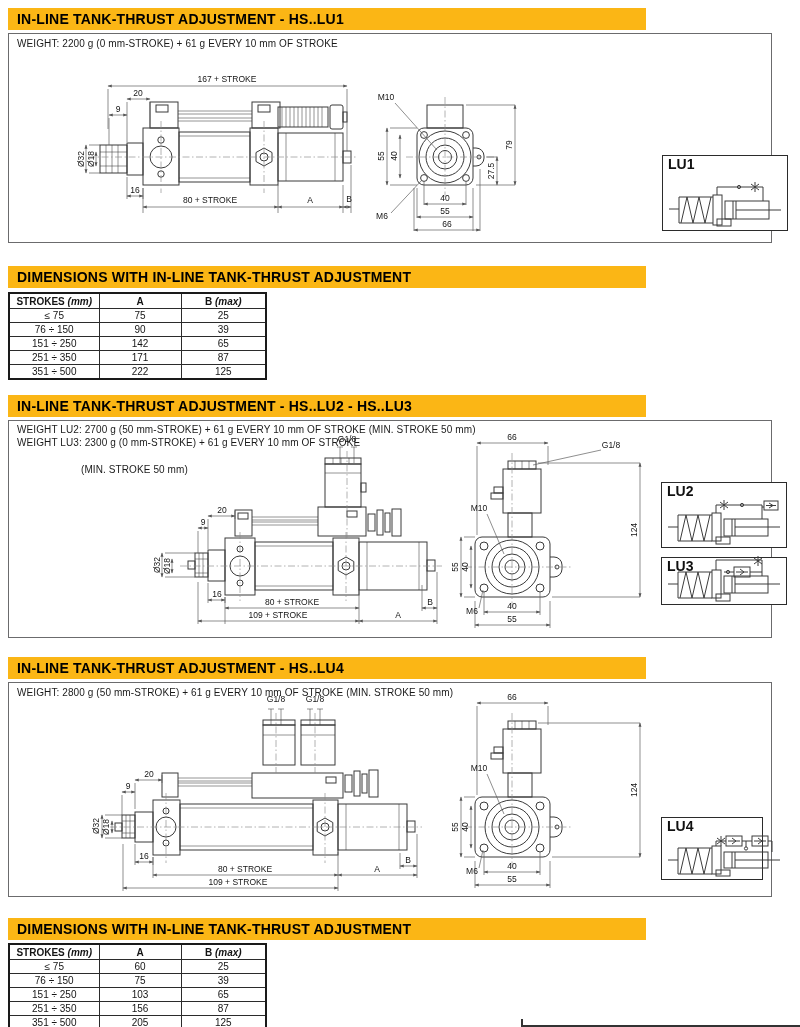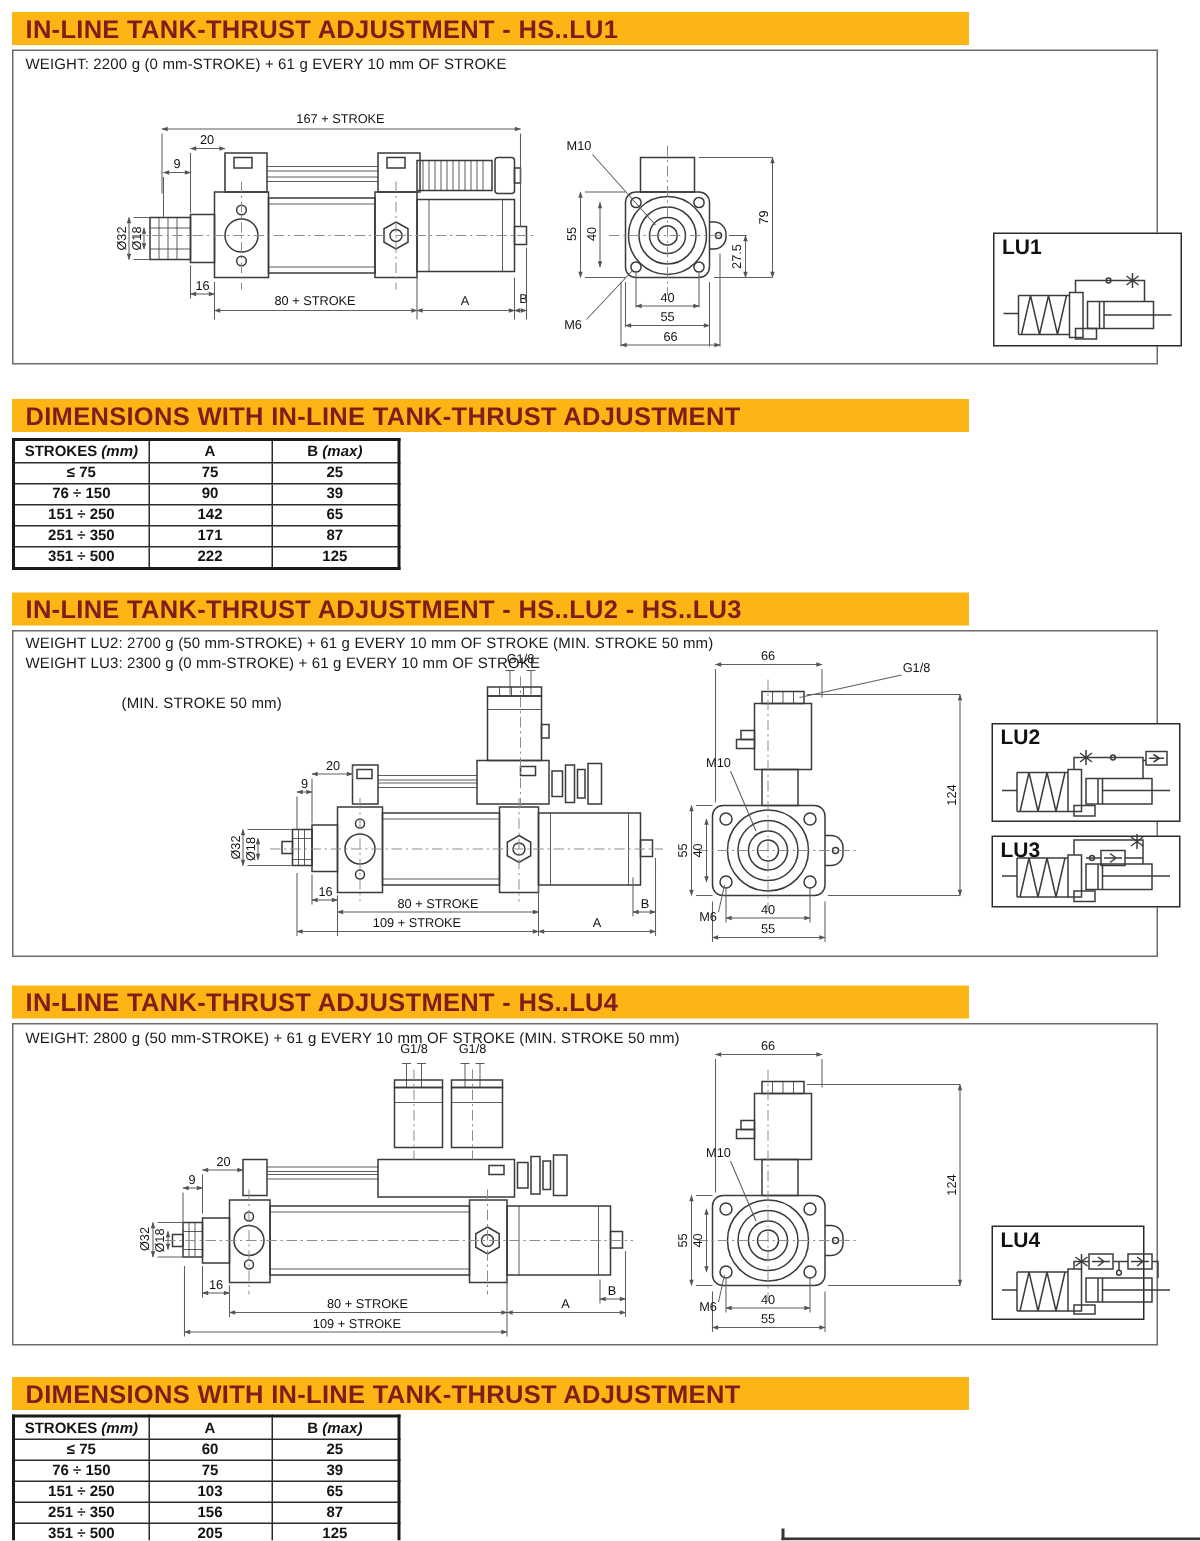--- a/index.html
+++ b/index.html
@@ -1,25 +1,25 @@
 <!DOCTYPE html>
 <html style="--accent: #FBB615;"><head>
 <meta charset="utf-8">
 <style>
   html,body{margin:0;padding:0;background:#fff;}
   .page{position:relative;width:800px;height:1027px;background:#fff;overflow:hidden;
         font-family:"Liberation Sans",sans-serif;color:#141414;}
   .bar{position:absolute;left:8px;width:638px;height:22px;background:var(--accent,#FBB615);
-       color:#7f1d1d;font-weight:bold;font-size:17px;line-height:23px;padding-left:9px;
+       color:#000000;font-weight:bold;font-size:14px;line-height:23px;padding-left:9px;
        box-sizing:border-box;letter-spacing:.2px;white-space:nowrap;}
   .panel{position:absolute;left:8px;width:764px;border:1px solid #6b6b6d;background:#fff;box-sizing:border-box;}
   .weight{position:absolute;left:8px;font-size:10px;color:#1a1a1a;white-space:nowrap;letter-spacing:.1px;}
   table.dims{position:absolute;border-collapse:collapse;background:#fff;border:2px solid #1a1a1a;
              font-size:10px;text-align:center;table-layout:fixed;}
-  .dims th,.dims td{border:1px solid #2b2b2b;padding:0 4px;height:13px;line-height:13px;overflow:hidden;font-weight:bold;}
+  .dims th,.dims td{border:1px solid #2b2b2b;padding:0 4px;height:13px;line-height:13px;overflow:hidden;}
   .dims th{font-weight:bold;height:14px;}
   .dims i{font-style:italic;}
   .lu-box{position:absolute;border:1.5px solid #2b2b2b;background:#fff;box-sizing:border-box;padding-left:40px;}
   .lu-label{position:absolute;top:0;left:5px;font-weight:bold;font-size:14px;color:#111;}
   svg.dwg{position:absolute;overflow:visible;}
   .geo{stroke:#3a3a3a;fill:none;stroke-width:1;}
   .geo .th{stroke-width:.55;}
   .clg{stroke:#8a8a8a;stroke-width:.65;fill:none;stroke-dasharray:7 2.5 1.5 2.5;}
   .dmg{stroke:#5f5f5f;stroke-width:.7;fill:none;}
   .txt text{fill:#141414;font-size:8.5px;text-anchor:middle;stroke:none;

